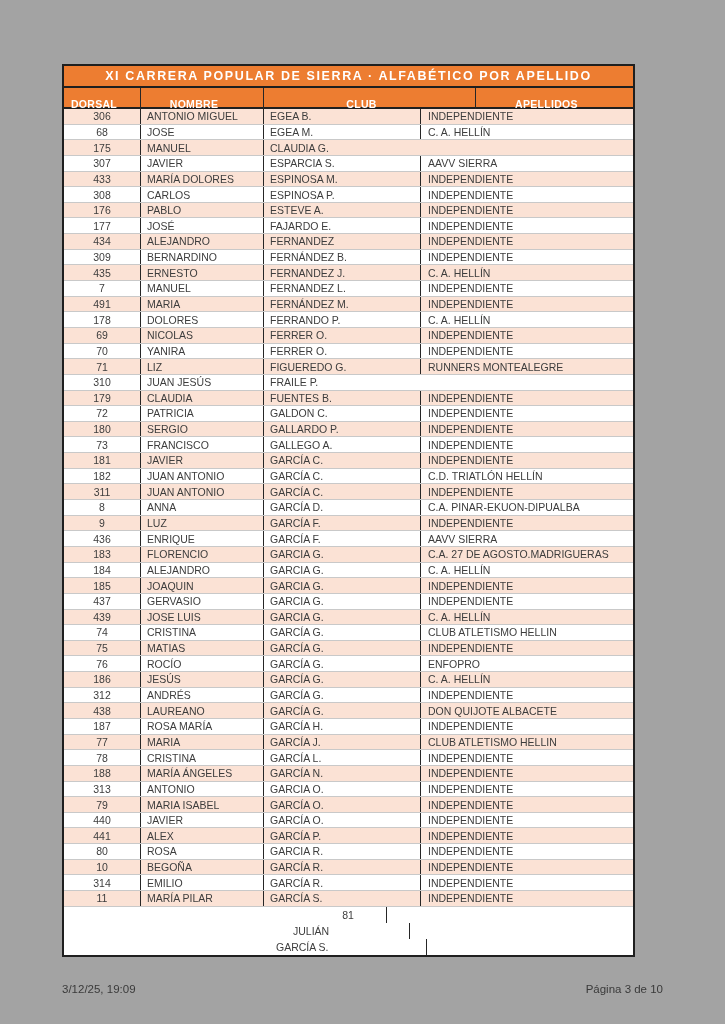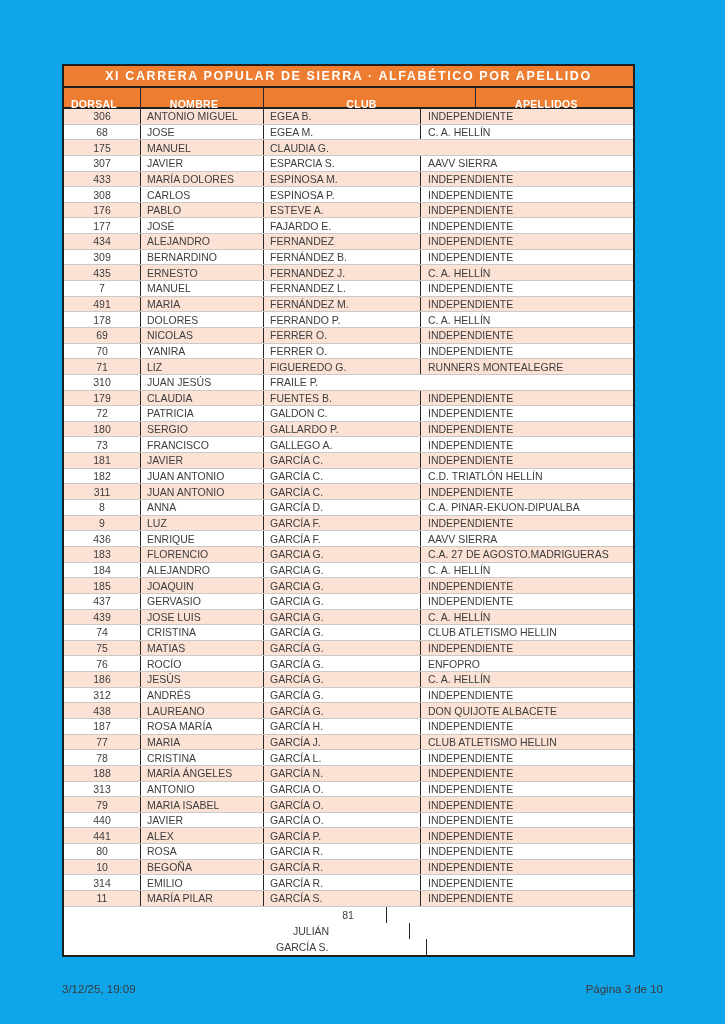--- a/index.html
+++ b/index.html
@@ -5,21 +5,21 @@
   html, body {
     margin: 0;
     padding: 0;
     background: #ffffff;
     font-family: "Liberation Sans", "DejaVu Sans", sans-serif;
   }
   .page {
     position: relative;
     width: 725px;
     height: 1024px;
-    background: #0ea5e9;
+    background: #a3a3a3;
     overflow: hidden;
   }
   .table-wrap {
     position: absolute;
     left: 62px;
     top: 64px;
     width: 573px;
     box-sizing: border-box;
     border: 2px solid #1f1f1f;
     background: #ffffff;

